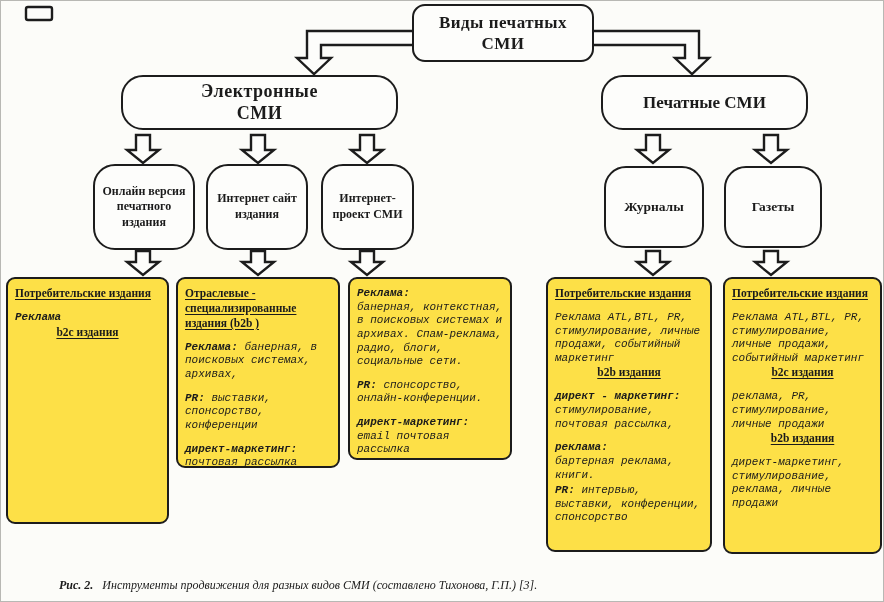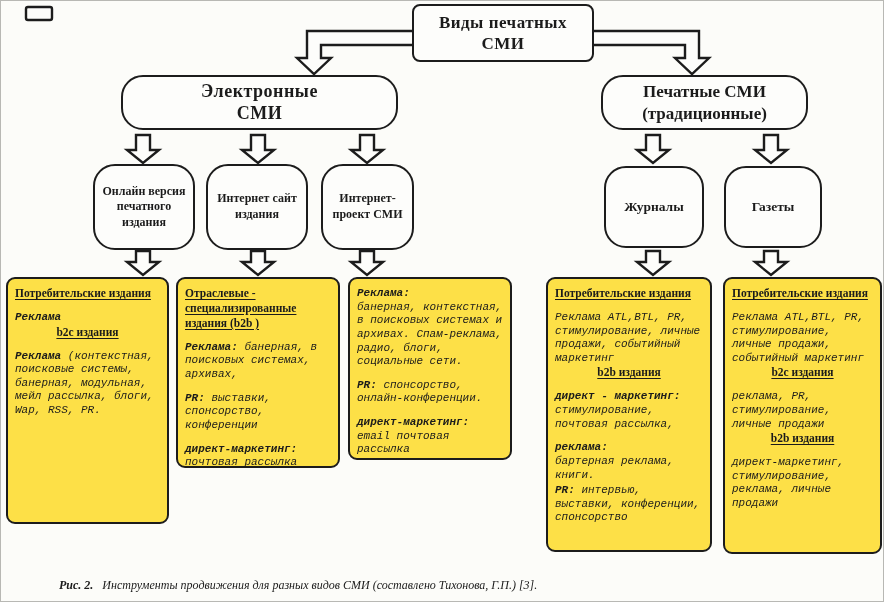--- a/index.html
+++ b/index.html
@@ -7,21 +7,21 @@
     position:relative; width:884px; height:602px; overflow:hidden;
     background:#fcfcf9; border:1px solid #b8b8b4; box-sizing:border-box;
     font-family:"Liberation Serif", serif; color:#1b1b1b;
   }
   svg.arrows { position:absolute; left:0; top:0; pointer-events:none; }
   .node {
     position:absolute; border:2.5px solid #1c1c1c; border-radius:22px; background:#fdfdfb;
     display:flex; flex-direction:column; align-items:center; justify-content:center;
     text-align:center; font-weight:bold; box-sizing:border-box;
   }
-  #root-box  { left:411px; top:3px;  width:182px; height:58px; font-size:17px; line-height:1.25; border-radius:8px; letter-spacing:0.5px; }
+  #root-box  { left:411px; top:3px;  width:182px; height:58px; font-size:17px; line-height:1.25; border-radius:13px; letter-spacing:0.5px; }
   #hdr-left  { left:120px; top:74px; width:277px; height:55px; font-size:18px; line-height:1.2; letter-spacing:0.5px; }
   #hdr-right { left:600px; top:74px; width:207px; height:55px; font-size:17px; line-height:1.25; }
   .mid { font-size:12px; line-height:1.3; padding:4px; }
   #mid-0 { left:92px;  top:163px; width:102px; height:86px; }
   #mid-1 { left:205px; top:163px; width:102px; height:86px; }
   #mid-2 { left:320px; top:163px; width:93px;  height:86px; }
   #mid-3 { left:603px; top:165px; width:100px; height:82px; font-size:13.5px; }
   #mid-4 { left:723px; top:165px; width:98px;  height:82px; font-size:13.5px; }
   .detail {
     position:absolute; border:2.5px solid #1c1c1c; border-radius:9px; background:#fde047;
@@ -70,21 +70,20 @@
     <span>Виды печатных</span>
     <span>СМИ</span>
   </div>
 
   <div class="node" id="hdr-left">
     <span>Электронные</span>
     <span>СМИ</span>
   </div>
   <div class="node" id="hdr-right">
     <span>Печатные СМИ</span>
-    <span>(традиционные)</span>
   </div>
 
   <div class="node mid" id="mid-0">
     <span>Онлайн версия печатного издания</span>
   </div>
   <div class="node mid" id="mid-1">
     <span>Интернет сайт издания</span>
   </div>
   <div class="node mid" id="mid-2">
     <span>Интернет-проект СМИ</span>
@@ -95,24 +94,20 @@
   <div class="node mid" id="mid-4">
     <span>Газеты</span>
   </div>
 
   <div class="detail" id="det-0">
     <div class="d-h">Потребительские издания</div>
     <div class="d-p">
       <span class="lead-block">Реклама</span>
     </div>
     <div class="d-h">b2c издания</div>
-    <div class="d-p">
-      <span class="lead">Реклама</span>
-      <span>(контекстная, поисковые системы, банерная, модульная, мейл рассылка, блоги, Wap, RSS, PR.</span>
-    </div>
   </div>
 
   <div class="detail" id="det-1">
     <div class="d-h">Отраслевые - специализированные издания (b2b )</div>
     <div class="d-p">
       <span class="lead">Реклама:</span>
       <span>банерная, в поисковых системах, архивах,</span>
     </div>
     <div class="d-p">
       <span class="lead">PR:</span>

